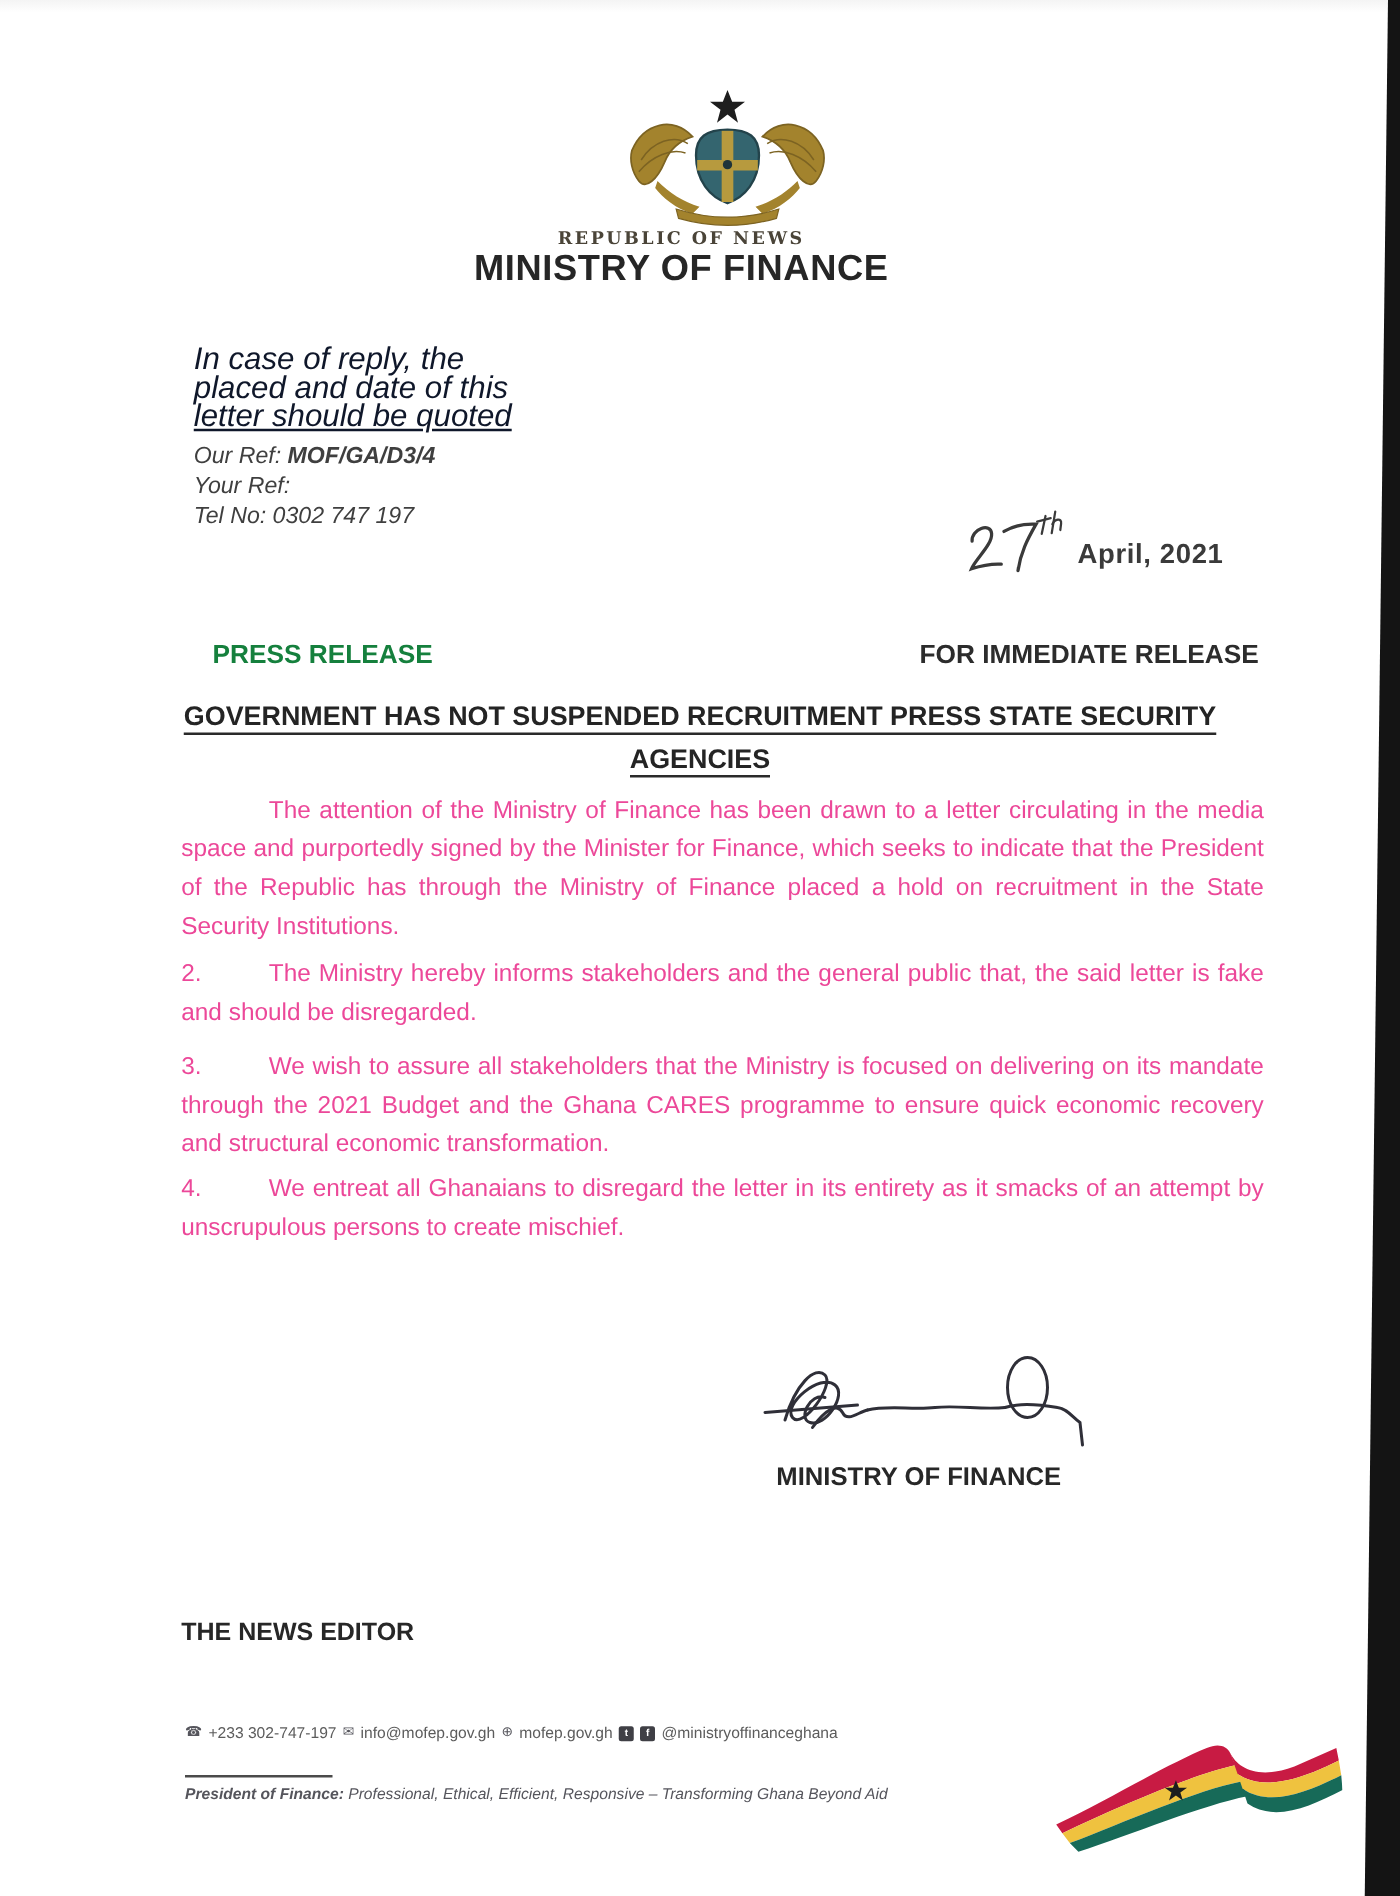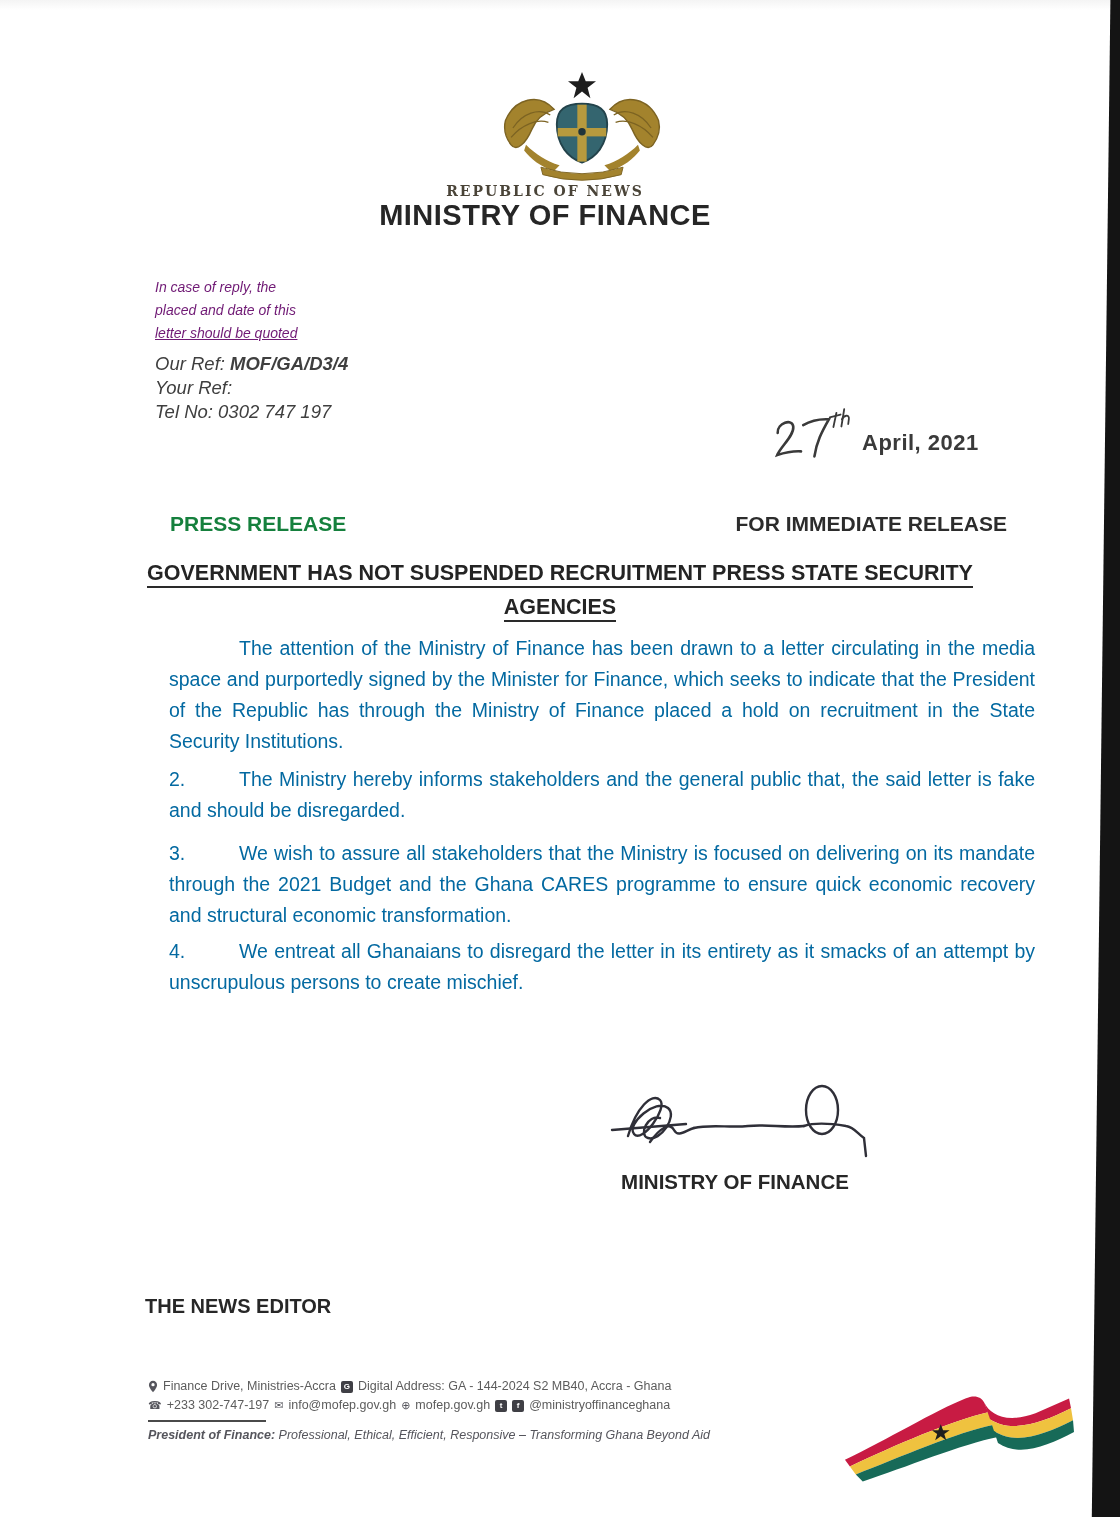--- a/index.html
+++ b/index.html
@@ -19,38 +19,38 @@
   .abs{position:absolute;}
 
   
   .crest{left:498px;top:72px;width:168px;height:112px;}
   .republic{left:0;top:183px;width:1090px;text-align:center;
     font-family:"DejaVu Serif", serif;font-size:14px;letter-spacing:2px;color:#4a4438;font-weight:700;}
   .ministry{left:0;top:199px;width:1090px;text-align:center;
     font-size:29px;font-weight:700;color:#262626;letter-spacing:.5px;}
 
   
-  .refnote{left:155px;top:276px;font-style:italic;font-size:14px;line-height:23px;color:#701a75;}
+  .refnote{left:155px;top:276px;font-style:italic;font-size:25px;line-height:23px;color:#0f172a;}
   .refnote .u{text-decoration:underline;}
   .refs{left:155px;top:352px;font-style:italic;font-size:18.5px;line-height:24px;color:#3f3f3f;}
   .refs b{font-weight:700;}
 
   
   .dateline{left:770px;top:408px;width:260px;height:60px;}
   .dateline svg{position:absolute;left:0;top:0;transform:rotate(-4deg);}
   .date-typed{position:absolute;left:92px;top:22px;font-size:22px;font-weight:700;color:#3a3a3a;letter-spacing:.5px;}
 
   
   .pressrelease{left:170px;top:512px;font-size:21px;font-weight:700;color:#15803d;}
   .immediate{left:0;top:512px;width:1007px;text-align:right;font-size:21px;font-weight:700;color:#2c2c2c;}
   .title{left:0;top:556px;width:1120px;text-align:center;font-size:21.5px;font-weight:700;color:#242424;line-height:34px;}
   .title .ul{border-bottom:2.5px solid #2a2a2a;padding-bottom:1px;}
 
   
-  .para{left:145px;width:866px;font-size:19.5px;line-height:31px;text-align:justify;color:#0369a1;margin-left:24px;}
+  .para{left:145px;width:866px;font-size:19.5px;line-height:31px;text-align:justify;color:#ec4899;}
   .p1{top:633px;text-indent:70px;}
   .p2{top:764px;}
   .p3{top:838px;}
   .p4{top:936px;}
   .pnum{display:inline-block;width:70px;text-indent:0;}
 
   
   .signature{left:590px;top:1078px;width:330px;height:90px;}
   .issued{left:420px;top:1168px;width:630px;text-align:center;font-size:20.5px;font-weight:700;color:#272727;line-height:28px;}
   .newseditor{left:145px;top:1295px;font-size:20px;font-weight:700;color:#272727;}
@@ -159,29 +159,20 @@
 </div>
 
 <div class="abs issued">
   <div>MINISTRY OF FINANCE</div>
 </div>
 
 <div class="abs newseditor">THE NEWS EDITOR</div>
 
 <div class="abs footer-contact">
   <div class="row">
-    <svg width="10" height="13" viewBox="0 0 12 16">
-      <path d="M6,1 C3.2,1 1,3.2 1,6 c0,3.5 5,9 5,9 s5,-5.5 5,-9 C11,3.2 8.8,1 6,1 Z" fill="#55555c"></path>
-      <circle cx="6" cy="5.8" r="2" fill="#fff"></circle>
-    </svg>
-    <span>Finance Drive, Ministries-Accra</span>
-    <span class="sq">G</span>
-    <span>Digital Address: GA - 144-2024 S2 MB40, Accra - Ghana</span>
-  </div>
-  <div class="row">
     <span class="glyph">☎</span>
     <span>+233 302-747-197</span>
     <span class="glyph">✉</span>
     <span>info@mofep.gov.gh</span>
     <span class="glyph">⊕</span>
     <span>mofep.gov.gh</span>
     <span class="sq">t</span>
     <span class="sq">f</span>
     <span>@ministryoffinanceghana</span>
   </div>

